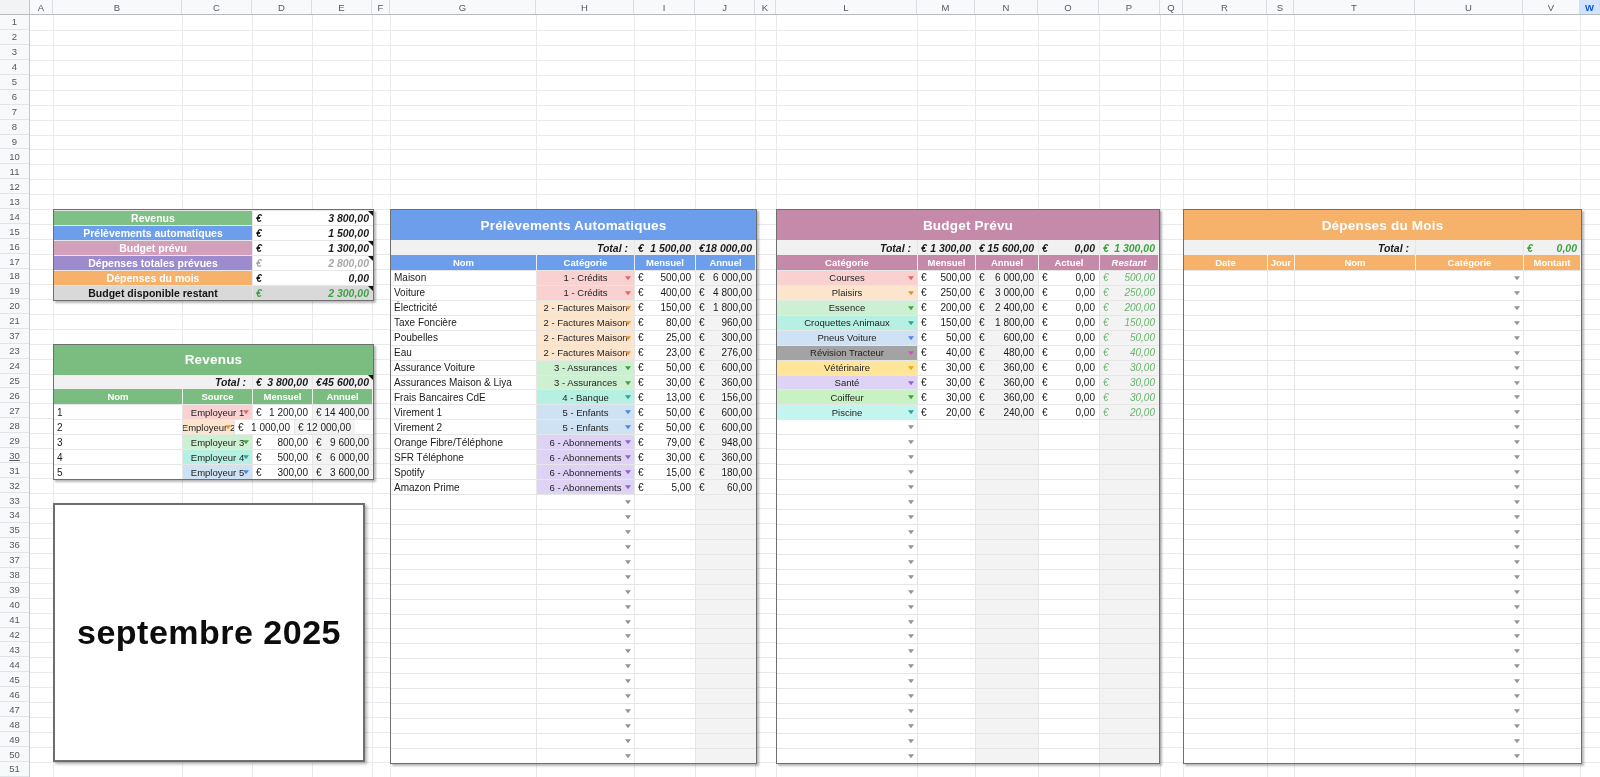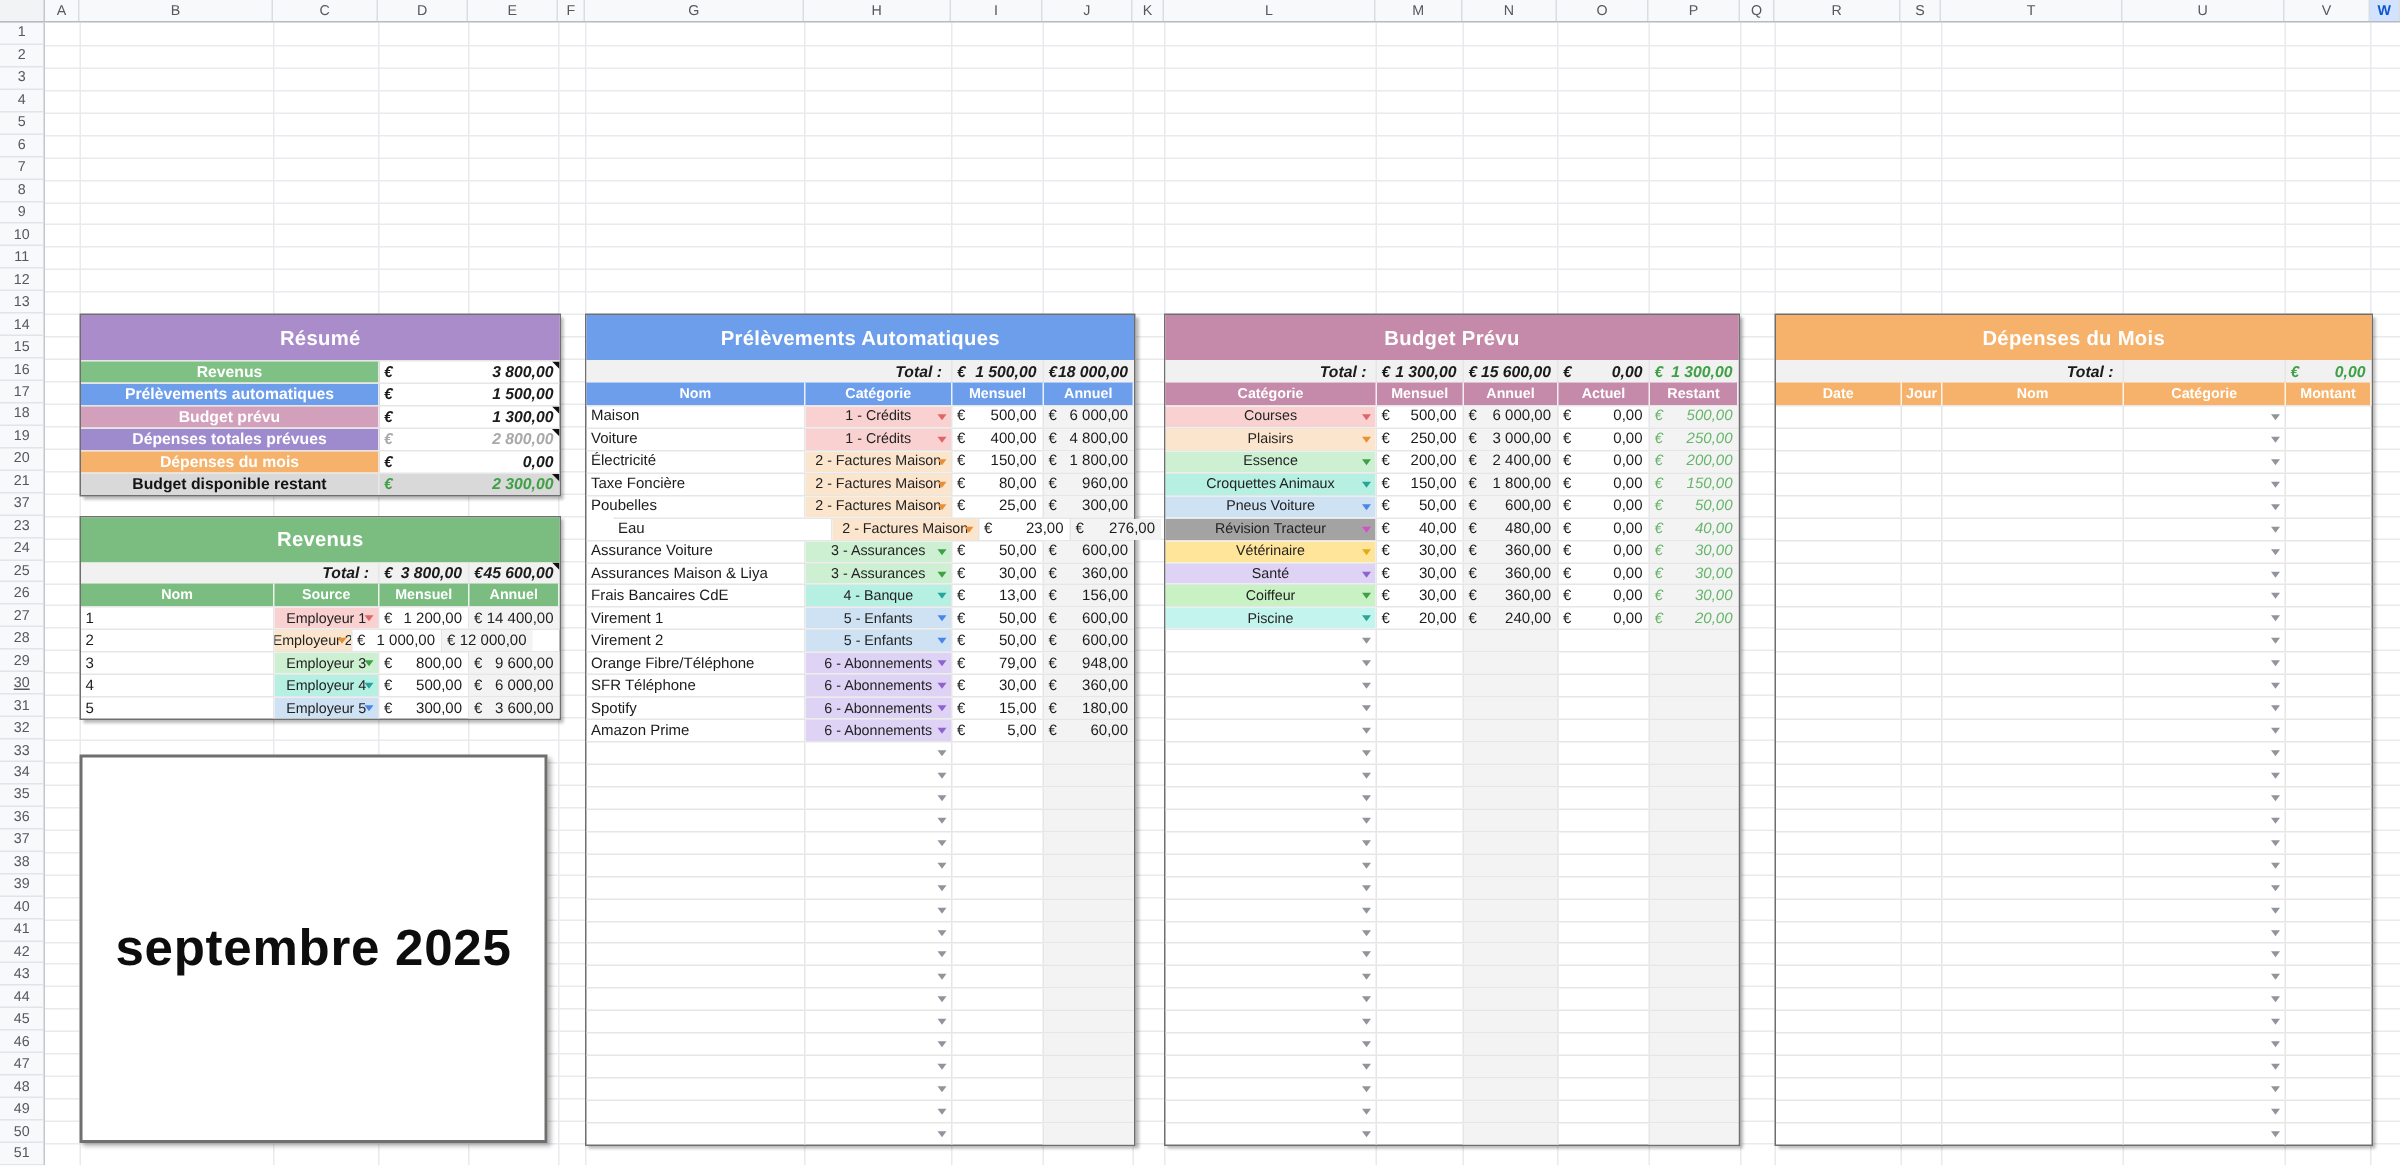--- a/index.html
+++ b/index.html
@@ -208,23 +208,20 @@
       <div class="gh" style="top: 687.3px; left: 30px; width: 1570px;"></div>
       <div class="gh" style="top: 702.24px; left: 30px; width: 1570px;"></div>
       <div class="gh" style="top: 717.18px; left: 30px; width: 1570px;"></div>
       <div class="gh" style="top: 732.12px; left: 30px; width: 1570px;"></div>
       <div class="gh" style="top: 747.06px; left: 30px; width: 1570px;"></div>
       <div class="gh" style="top: 762px; left: 30px; width: 1570px;"></div>
       <div class="gh" style="top: 776.94px; left: 30px; width: 1570px;"></div>
     </div>
   <div id="tables">
       <div class="tbl" style="left: 53px; top: 209.22px; width: 319px;">
-        <div class="trow ttl" style="height: 29.88px; background: rgb(169, 140, 201); display: flex;">
-          <span>Résumé</span>
-        </div>
         <div class="trow body" style="height: 14.94px;">
           <div class="tc rlabel" style="width: 199px; background: rgb(127, 192, 132);">Revenus</div>
           <div class="tc money rvval" style="width: 120px;">
             <span class="eu">€</span>
             <span class="nv">3 800,00</span>
             <div class="wedge"></div>
           </div>
         </div>
         <div class="trow body" style="height: 14.94px;">
           <div class="tc rlabel" style="width: 199px; background: rgb(109, 158, 235);">Prélèvements automatiques</div>
@@ -442,21 +439,21 @@
           </div>
           <div class="tc money" style="width: 61px;">
             <span class="eu">€</span>
             <span class="nv">25,00</span>
           </div>
           <div class="tc money gray" style="width: 60px;">
             <span class="eu">€</span>
             <span class="nv">300,00</span>
           </div>
         </div>
-        <div class="trow body" style="height: 14.94px; margin-left: 18px;">
+        <div class="trow body" style="height: 14.94px;">
           <div class="tc lefttxt" style="width: 146px;">Eau</div>
           <div class="tc chipcell" style="width: 98px;">
             <span class="chip" style="background: rgb(252, 229, 205);">2 - Factures Maison<i class="dar" style="border-top-color: rgb(230, 145, 56);"></i></span>
           </div>
           <div class="tc money" style="width: 61px;">
             <span class="eu">€</span>
             <span class="nv">23,00</span>
           </div>
           <div class="tc money gray" style="width: 60px;">
             <span class="eu">€</span>
@@ -791,21 +788,21 @@
           <div class="tc money pos" style="width: 59px;">
             <span class="eu">€</span>
             <span class="nv">1 300,00</span>
           </div>
         </div>
         <div class="trow hd" style="height: 14.94px; background: rgb(197, 138, 169);">
           <div class="tc" style="width: 141px;">Catégorie</div>
           <div class="tc" style="width: 58px;">Mensuel</div>
           <div class="tc" style="width: 63px;">Annuel</div>
           <div class="tc" style="width: 61px;">Actuel</div>
-          <div class="tc" style="width: 59px;">Restant</div>
+          <div class="tc" style="width: 59px; font-style: italic;">Restant</div>
         </div>
         <div class="trow body" style="height: 14.94px;">
           <div class="tc chipcell" style="width: 141px;">
             <span class="chip" style="background: rgb(249, 209, 209);">Courses<i class="dar" style="border-top-color: rgb(224, 102, 102);"></i></span>
           </div>
           <div class="tc money" style="width: 58px;">
             <span class="eu">€</span>
             <span class="nv">500,00</span>
           </div>
           <div class="tc money gray" style="width: 63px;">

